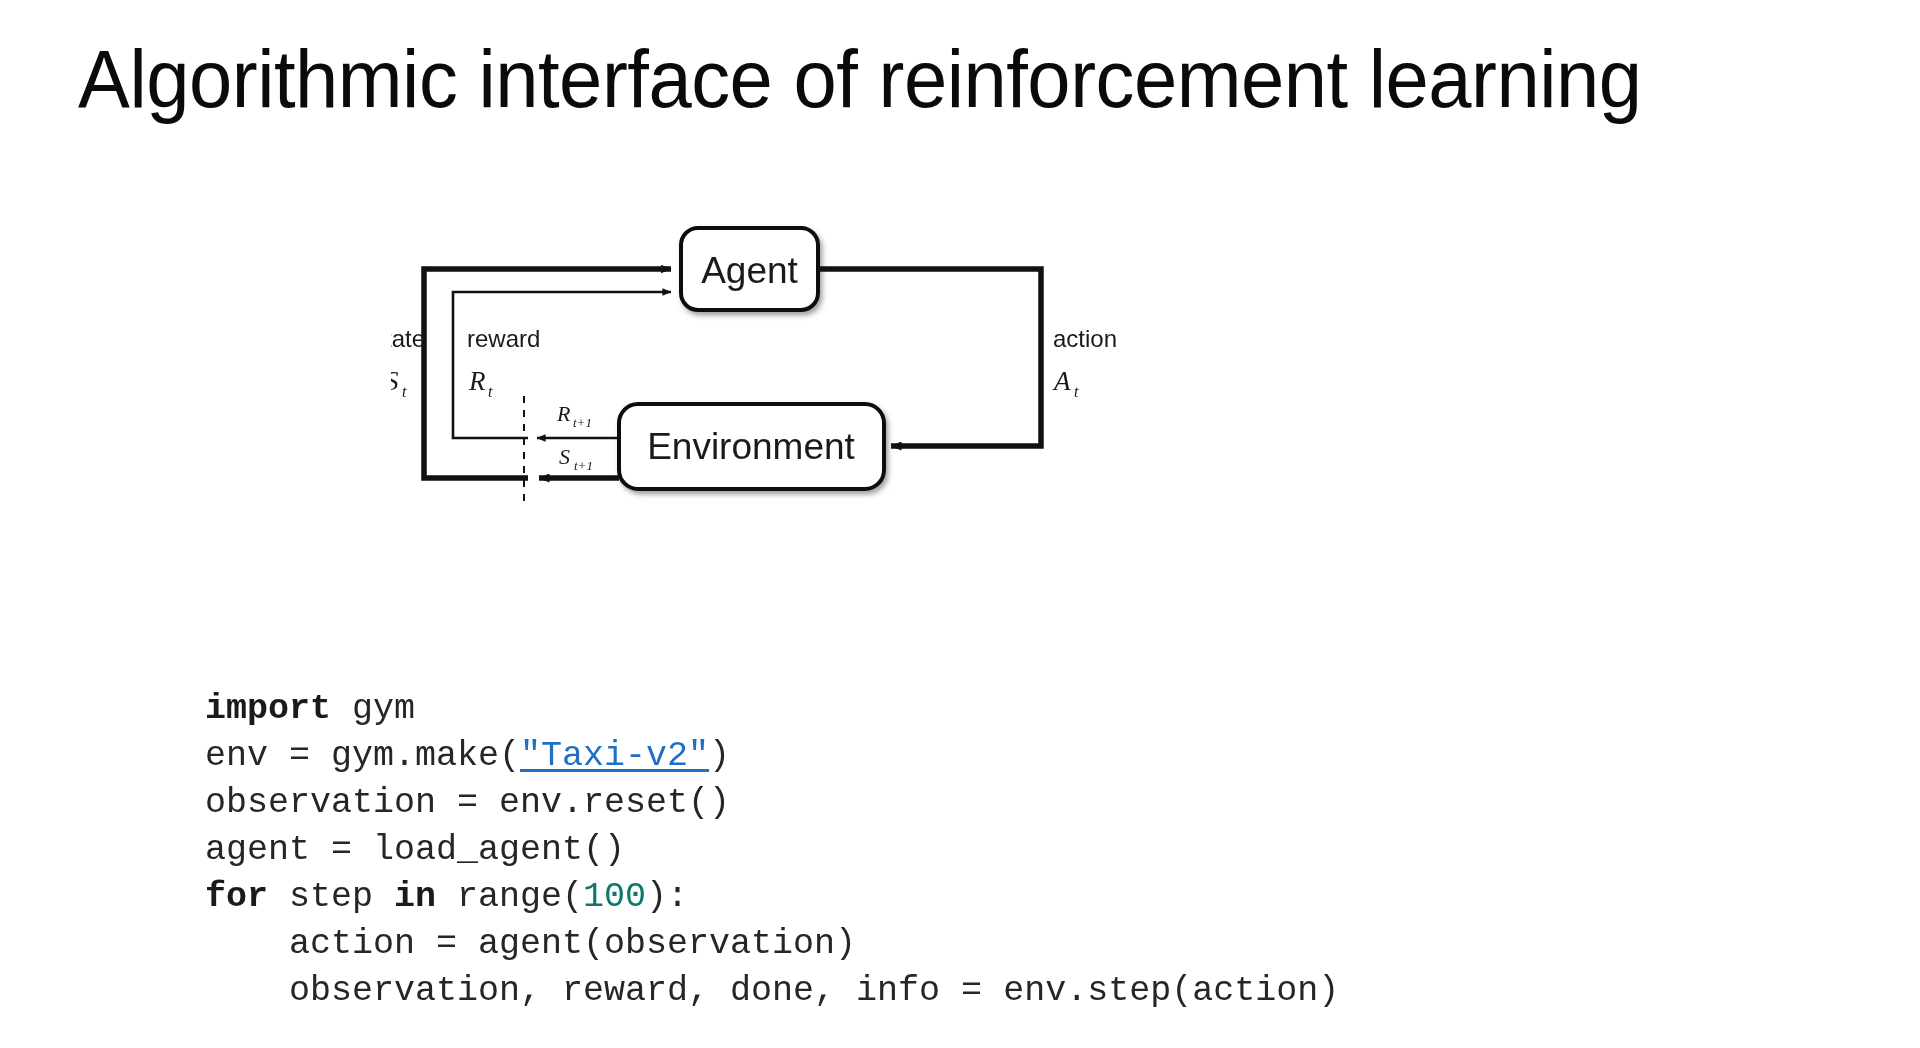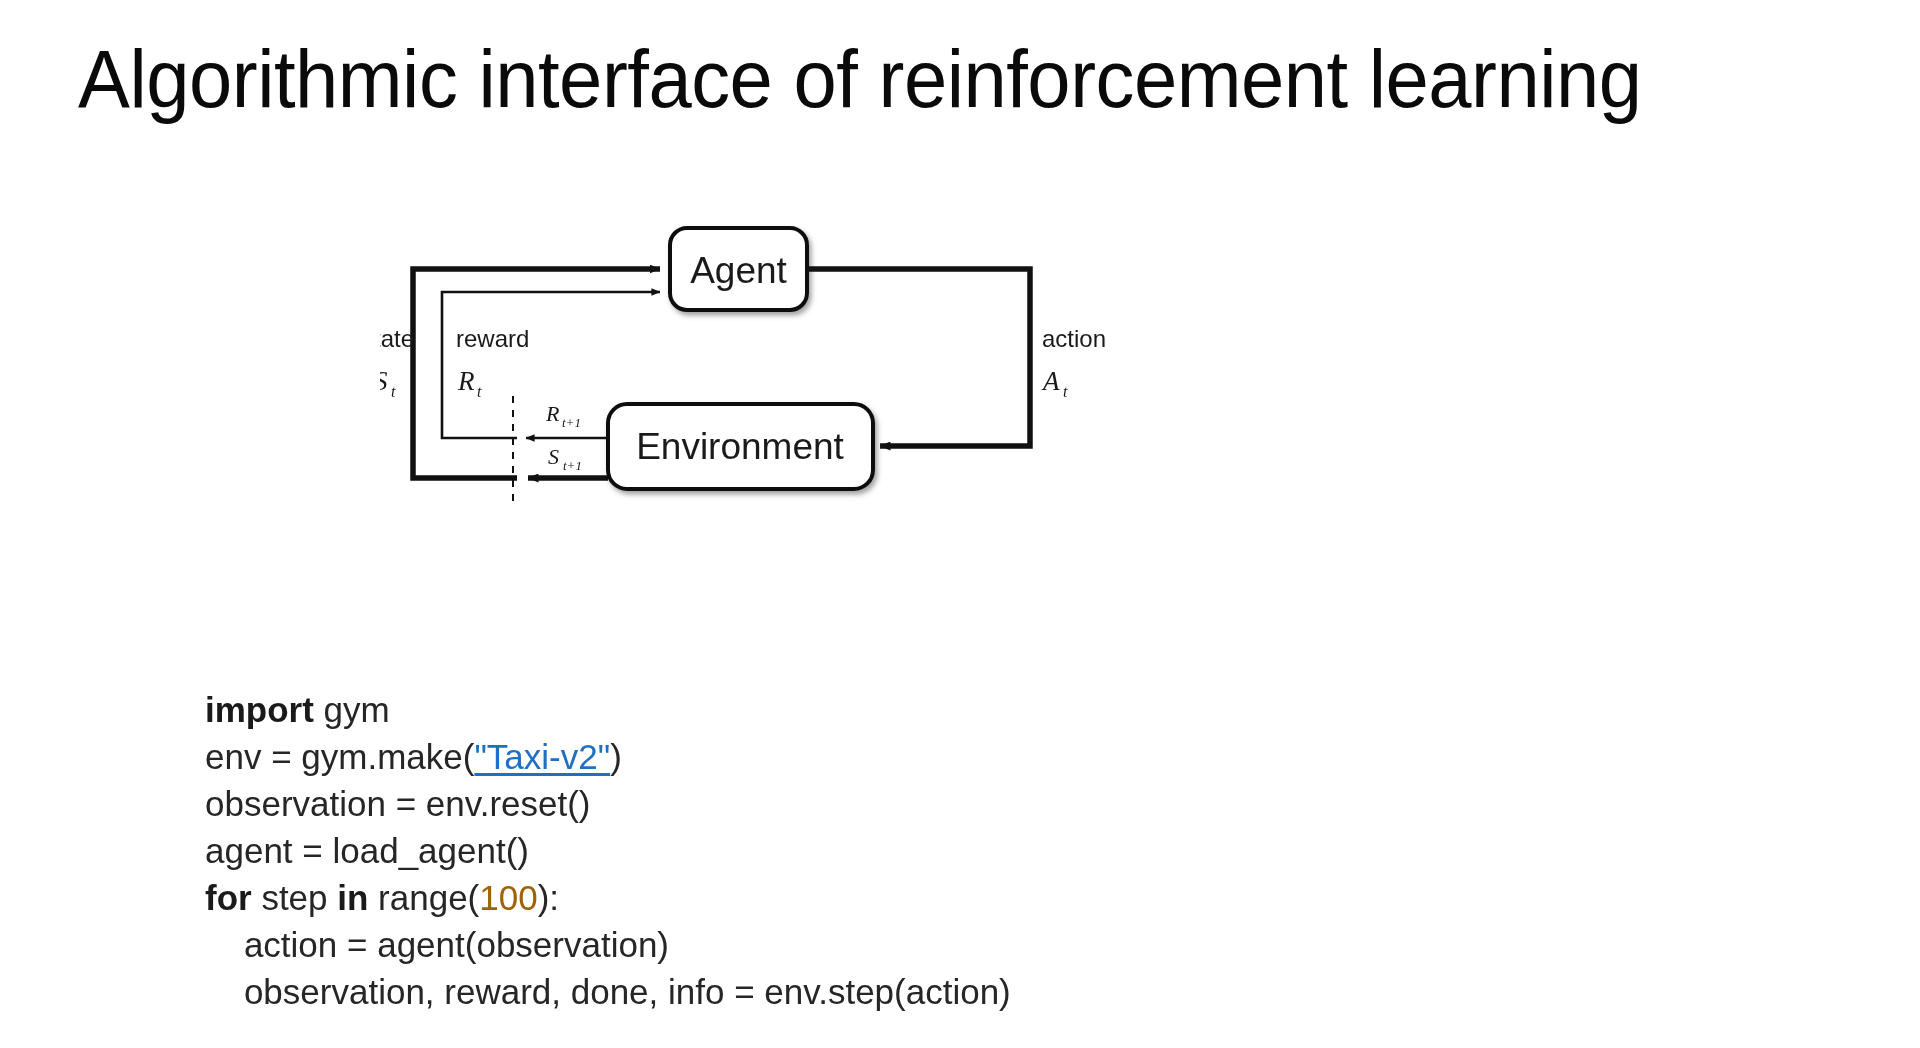--- a/index.html
+++ b/index.html
@@ -38,21 +38,21 @@
     letter-spacing: -0.5px;
     color: #0a0a0a;
     white-space: nowrap;
     transform: scaleX(0.96);
     transform-origin: left center;
   }
 
   
   #diagram {
     position: absolute;
-    left: 380px;
+    left: 391px;
     top: 206px;
     width: 820px;
     height: 330px;
     text-decoration: underline;
   }
   #diagram svg { display: block; }
 
   .dg-boxlabel {
     font-family: "Liberation Sans", sans-serif;
     font-size: 37px;
@@ -86,30 +86,30 @@
     font-style: italic;
     font-size: 13px;
     fill: #1a1a1a;
   }
 
   
   #code-block {
     position: absolute;
     left: 205px;
     top: 686px;
-    font-family: Liberation Sans, sans-serif;
+    font-family: Liberation Mono, monospace;
     font-size: 35px;
     line-height: 47px;
     color: #262626;
     white-space: pre;
     letter-spacing: 0px;
   }
   .code-line { display: block; height: 47px; }
   .kw { font-weight: bold; color: #1a1a1a; }
-  .num { color: #a16207; margin-top: 40px; }
+  .num { color: #0f766e; margin-top: 40px; }
   .lnk {
     color: #1f6fc4;
     text-decoration: underline;
     text-underline-offset: 4px;
     cursor: pointer;
   }
 </style>
 </head>
 <body>
 

